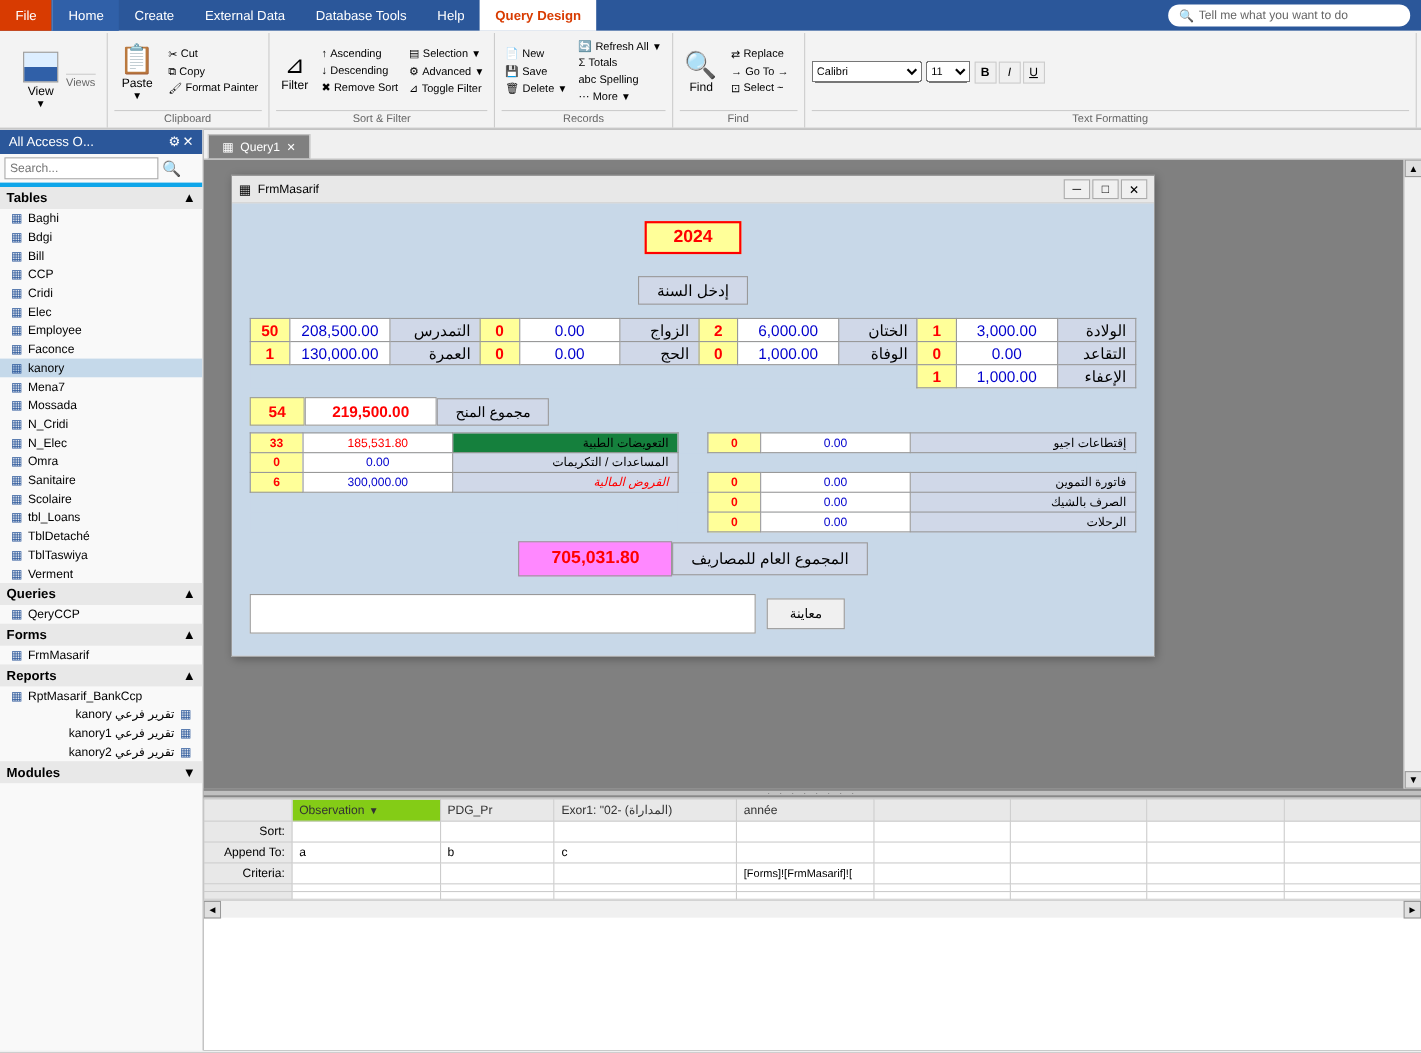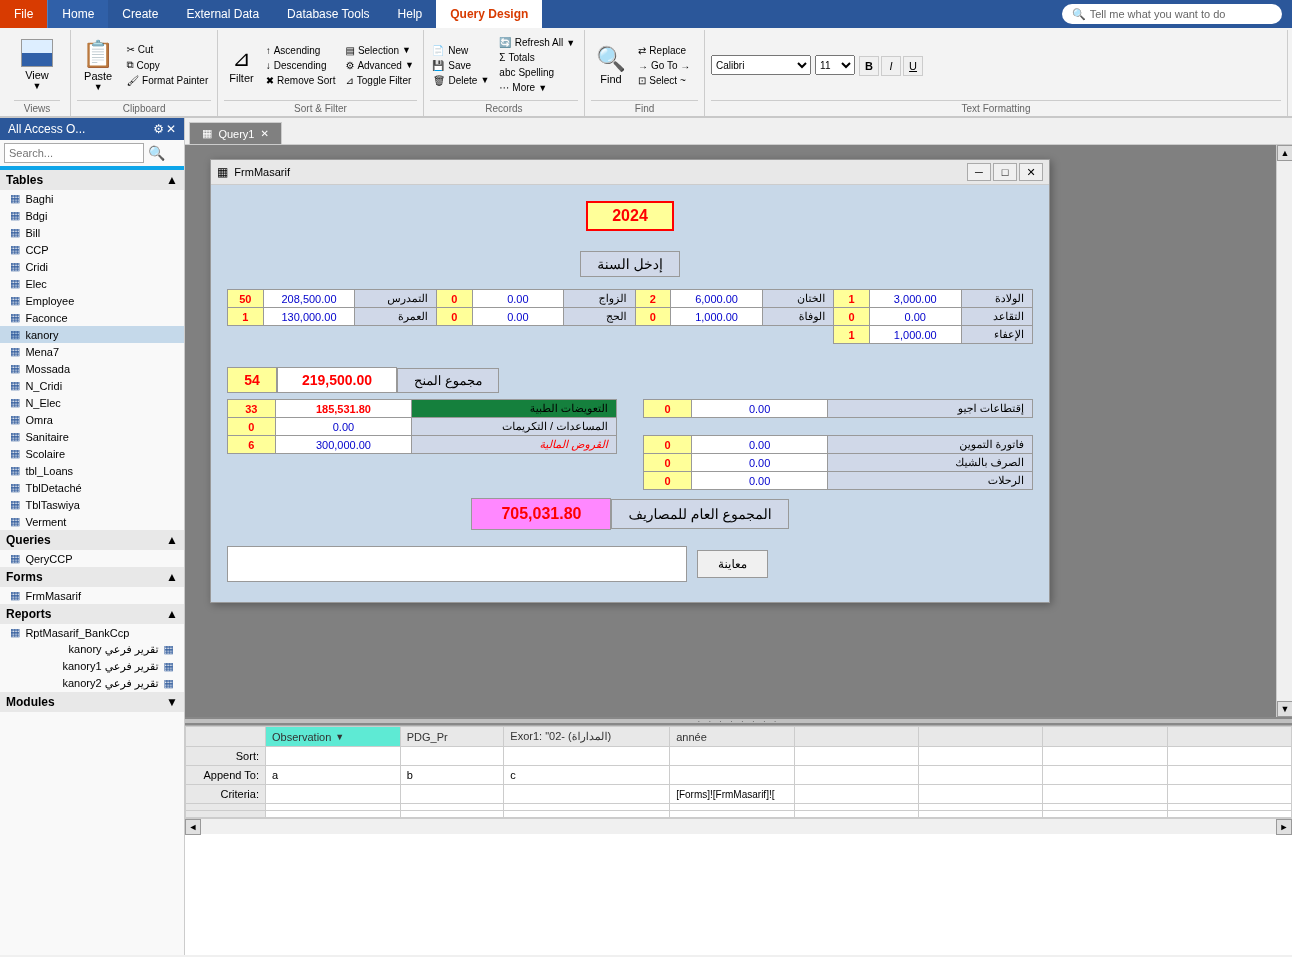--- a/index.html
+++ b/index.html
@@ -34,21 +34,21 @@
   </div>
   <div style="flex:1;"></div>
   <div style="display:flex; align-items:center; background:#fff; border-radius:10px; padding:2px 10px; margin:4px 10px; font-size:11px; color:#666; min-width:220px; height:20px;">
     <span style="margin-right:4px;">🔍</span>
     <span>Tell me what you want to do</span>
   </div>
 </div>
 
 <div style="display:flex; background:#f3f3f3; border-bottom:2px solid #c8c8c8; height:90px; padding:2px 4px 0;">
 
-  <div style="display:flex; flex-direction:column; align-items:center; border-right:1px solid #ccc; padding:2px 10px; min-width:60px;">
+  <div style="display:flex; flex-direction:row; align-items:center; border-right:1px solid #ccc; padding:2px 10px; min-width:60px;">
     <div style="display:flex; flex-direction:column; align-items:center; padding:2px 6px; cursor:pointer; border:1px solid transparent; border-radius:2px; flex:1; justify-content:center;">
       <div style="width:32px; height:28px; background:linear-gradient(180deg,#ddeeff 50%,#3060a8 50%); border:1px solid #999;"></div>
       <span style="font-size:11px; margin-top:2px;">View</span>
       <span style="font-size:9px;">▼</span>
     </div>
     <div style="font-size:10px; color:#666; border-top:1px solid #ccc; width:100%; text-align:center; padding-top:2px; margin-top:2px;">
       <span>Views</span>
     </div>
   </div>
 
@@ -396,21 +396,21 @@
 
           <div style="display:flex; align-items:center; justify-content:center; gap:20px; margin-bottom:12px;flex-direction:column;">
             <div style="background:#ffff99; border:2px solid #ff0000; padding:4px 24px; font-size:16px; font-weight:bold; color:#ff0000; text-align:center; min-width:80px;">
               <span>2024</span>
             </div>
             <div style="background:#d0d8e8; border:1px solid #999; padding:4px 16px; font-size:14px; text-align:center; direction:rtl;">
               <span>إدخل السنة</span>
             </div>
           </div>
 
-          <table style="width:100%; border-collapse:collapse; margin-bottom:23px; font-size:11px;">
+          <table style="width:100%; border-collapse:collapse; margin-bottom:8px; font-size:14px;">
             <tbody>
                 <tr>
 
               <td style="border:1px solid #999; padding:2px 4px; text-align:center; background:#ffff99; color:#ff0000; font-weight:bold; min-width:35px; width:35px;">50</td>
               <td style="border:1px solid #999; padding:2px 6px; text-align:center; background:#fff; color:#0000cc; min-width:90px; width:90px;">208,500.00</td>
               <td style="border:1px solid #999; padding:2px 8px; text-align:right; background:#d0d8e8; direction:rtl; width:80px;">التمدرس</td>
 
               <td style="border:1px solid #999; padding:2px 4px; text-align:center; background:#ffff99; color:#ff0000; font-weight:bold; min-width:35px; width:35px;">0</td>
               <td style="border:1px solid #999; padding:2px 6px; text-align:center; background:#fff; color:#0000cc; min-width:90px; width:90px;">0.00</td>
               <td style="border:1px solid #999; padding:2px 8px; text-align:right; background:#d0d8e8; direction:rtl; width:70px;">الزواج</td>
@@ -456,21 +456,21 @@
               <div style="background:#ffff99; border:1px solid #999; color:#ff0000; font-weight:bold; font-size:14px; padding:4px 16px; min-width:50px; text-align:center;">54</div>
               <div style="background:#fff; border:1px solid #999; color:#ff0000; font-weight:bold; font-size:14px; padding:4px 14px; min-width:120px; text-align:center;">219,500.00</div>
               <div style="background:#d0d8e8; border:1px solid #999; padding:4px 16px; font-size:13px; direction:rtl; text-align:center;">مجموع المنح</div>
             </div>
           </div>
 
           <table style="width:100%; border-collapse:collapse; margin:6px 0; font-size:11px;">
             <tbody>
                 <tr>
               <td style="border:1px solid #999; padding:2px 4px; text-align:center; background:#ffff99; color:#ff0000; font-weight:bold; width:35px;">33</td>
-              <td style="border:1px solid #999; padding:2px 6px; text-align:center; background:#fff; color:#ff0000; font-weight:bold; width:100px;">185,531.80</td>
+              <td style="border:1px solid #999; padding:2px 6px; text-align:center; background:#fff; color:#ff0000; font-weight:normal; width:100px;">185,531.80</td>
               <td style="border:1px solid #999; padding:2px 8px; text-align:right; background:#15803d; direction:rtl; width:150px;">التعويضات الطبية</td>
               <td style="background:#c8d8e8; border:none; width:20px;"></td>
               <td style="border:1px solid #999; padding:2px 4px; text-align:center; background:#ffff99; color:#ff0000; font-weight:bold; width:35px;">0</td>
               <td style="border:1px solid #999; padding:2px 6px; text-align:center; background:#fff; color:#0000cc; width:100px;">0.00</td>
               <td style="border:1px solid #999; padding:2px 8px; text-align:right; background:#d0d8e8; direction:rtl; width:150px;">إقتطاعات اجيو</td>
             </tr>
             <tr>
               <td style="border:1px solid #999; padding:2px 4px; text-align:center; background:#ffff99; color:#ff0000; font-weight:bold; width:35px;">0</td>
               <td style="border:1px solid #999; padding:2px 6px; text-align:center; background:#fff; color:#0000cc; width:100px;">0.00</td>
               <td style="border:1px solid #999; padding:2px 8px; text-align:right; background:#d0d8e8; direction:rtl; width:150px;">المساعدات / التكريمات</td>
@@ -520,21 +520,21 @@
     <div style="width:100%; height:8px; background:#c0c0c0; border-top:2px solid #888; border-bottom:2px solid #888; cursor:ns-resize; display:flex; align-items:center; justify-content:center;">
       <span style="color:#666; font-size:8px; letter-spacing:3px;">· · · · · · · ·</span>
     </div>
 
     <div style="height:230px; background:#fff; border-top:1px solid #aaa; overflow:auto; position:relative;">
 
       <table style="border-collapse:collapse; font-size:11px; width:100%; min-width:800px;">
         <thead>
           <tr>
             <th style="background:#e8e8e8; border:1px solid #ccc; padding:3px 6px; text-align:right; font-weight:normal; font-size:11px; width:80px; color:#333;"></th>
-            <th style="background:#5eead4; border:1px solid #ccc; padding:3px 6px; text-align:center; font-weight:normal; font-size:11px; color:#333; min-width:130px; cursor:pointer;">
+            <th style="background:#84cc16; border:1px solid #ccc; padding:3px 6px; text-align:center; font-weight:normal; font-size:11px; color:#333; min-width:130px; cursor:pointer;">
               <div style="display:flex; align-items:center; gap:4px;">
                 <span>Observation</span>
                 <span style="font-size:9px;">▼</span>
               </div>
             </th>
             <th style="background:#e8e8e8; border:1px solid #ccc; padding:3px 6px; text-align:left; font-weight:normal; font-size:11px; color:#333; min-width:100px;">PDG_Pr</th>
             <th style="background:#e8e8e8; border:1px solid #ccc; padding:3px 6px; text-align:left; font-weight:normal; font-size:11px; color:#333; min-width:160px;">Exor1: "02- (المداراة)</th>
             <th style="background:#e8e8e8; border:1px solid #ccc; padding:3px 6px; text-align:left; font-weight:normal; font-size:11px; color:#333; min-width:120px;">année</th>
             <th style="background:#e8e8e8; border:1px solid #ccc; padding:3px 6px; min-width:120px;"></th>
             <th style="background:#e8e8e8; border:1px solid #ccc; padding:3px 6px; min-width:120px;"></th>

